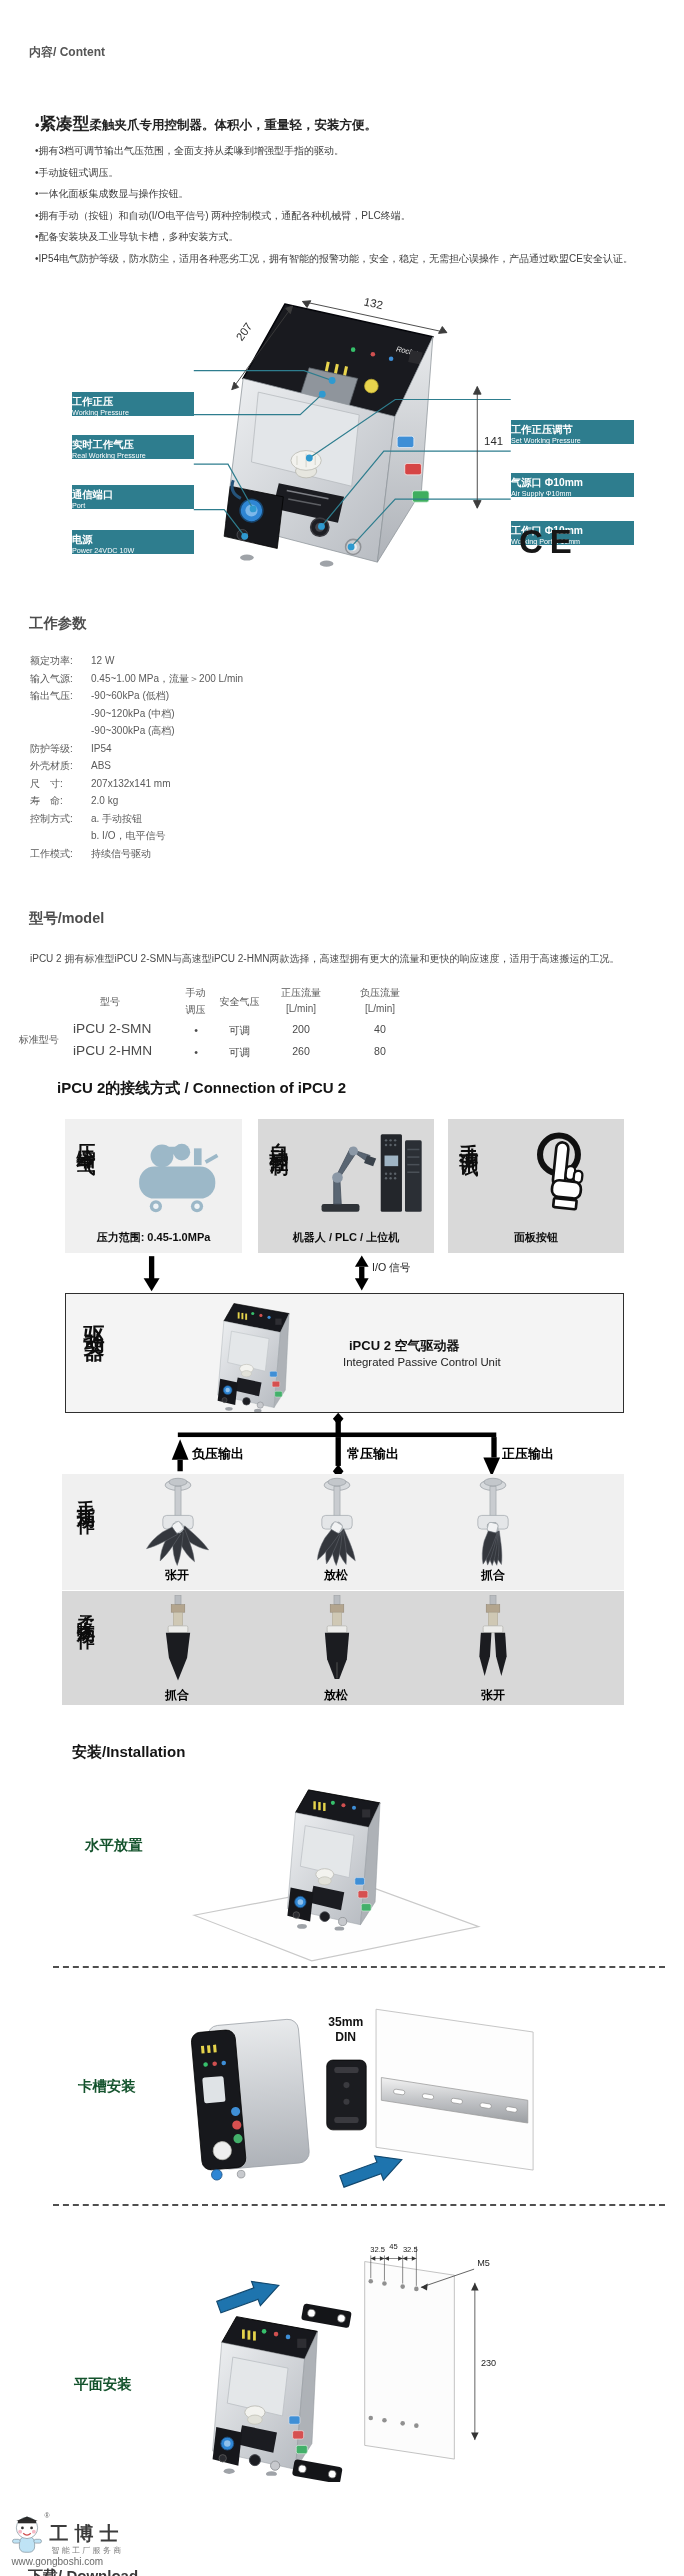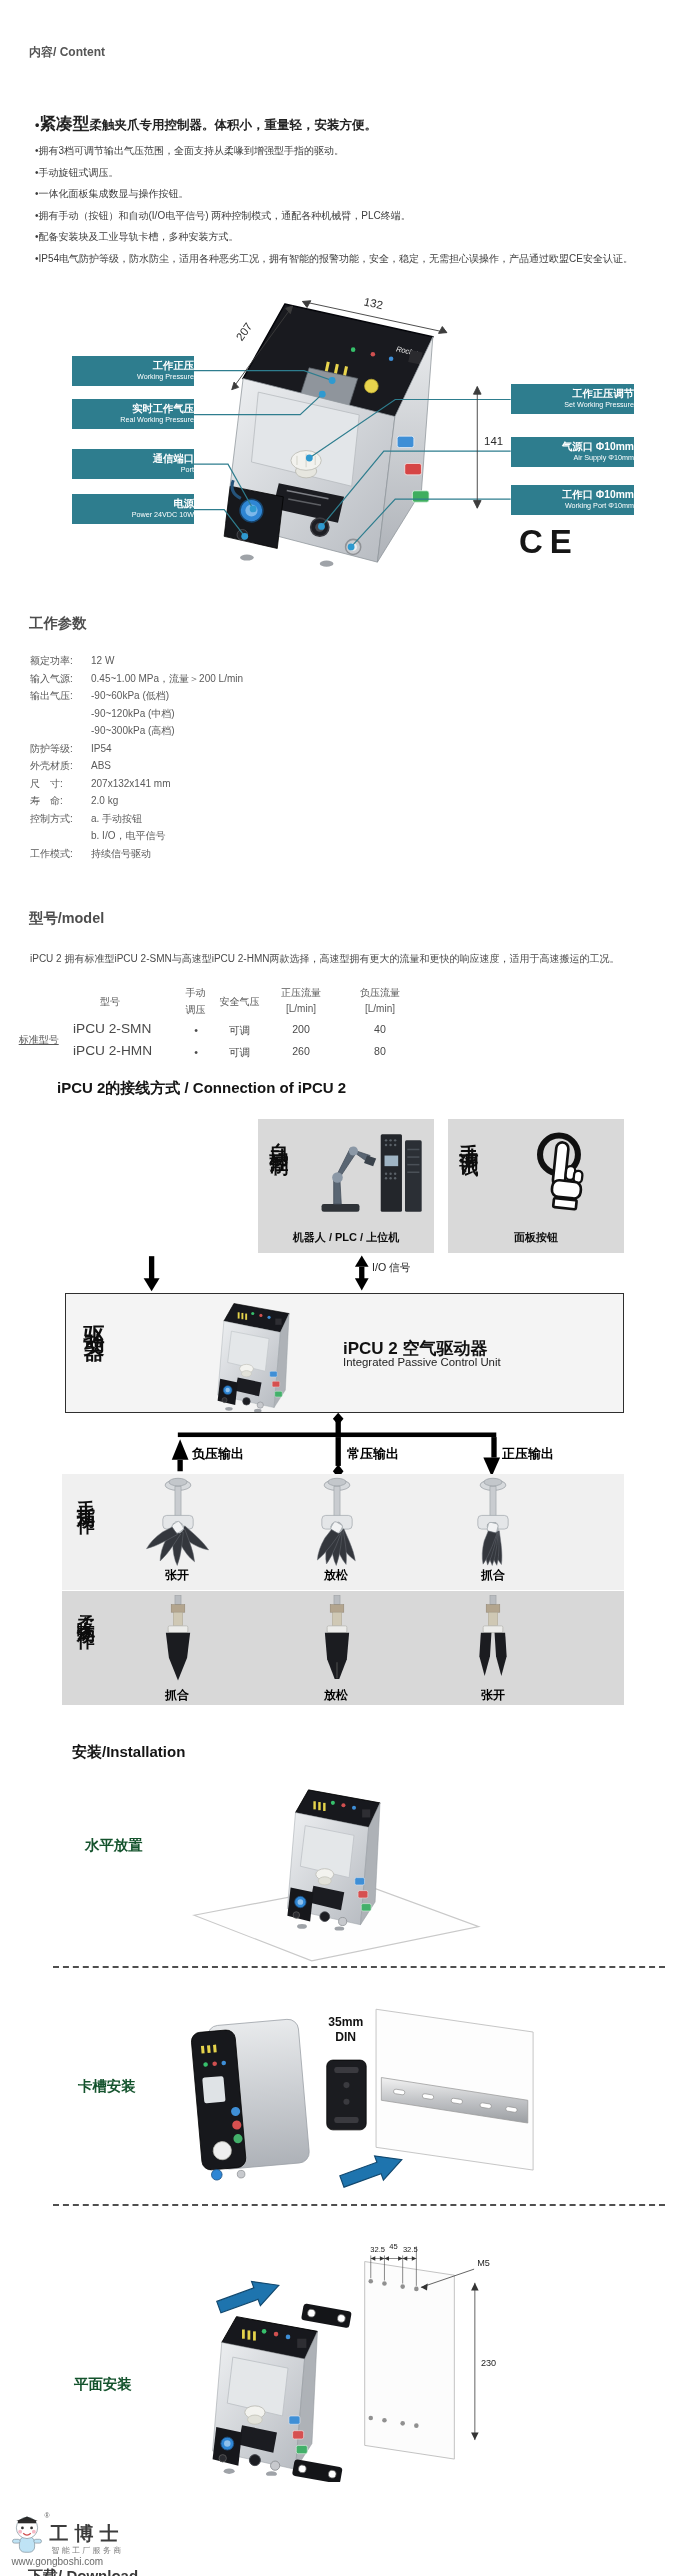--- a/index.html
+++ b/index.html
@@ -9,41 +9,41 @@
   .nowrap{white-space:nowrap;}
   .sec-head-gray{font-size:14.4px;font-weight:bold;color:#4d4d4d;}
   .sec-head-black{font-size:15px;font-weight:bold;color:#141414;}
   
   .content-label{font-size:12px;font-weight:bold;color:#555;}
   .page-title{font-size:17.5px;font-weight:bold;color:#111;}
   .lead{font-size:12.5px;font-weight:bold;color:#222;}
   .lead .big{font-size:16.7px;font-weight:bold;}
   .bullet{font-size:10px;color:#3d3d3d;margin-bottom:7.6px;white-space:nowrap;}
   
-  .callout{background:#2e7d8e;color:#fff;text-align:right;width:122px;height:30px;}
+  .callout{background:#2e7d8e;color:#fff;text-align:left;width:122px;height:24px;margin-top:36px;}
   .callout .zh{font-size:10.3px;font-weight:bold;line-height:1;margin-top:4.6px;}
   .callout .en{font-size:7.2px;line-height:1;margin-top:2.3px;}
   .ce{font-family:"Liberation Sans",sans-serif;font-size:33px;font-weight:bold;color:#161616;letter-spacing:6.8px;}
   
   .spec-row{font-size:10px;color:#5a5a5a;line-height:17.5px;white-space:nowrap;}
   .spec-label{display:inline-block;min-width:61px;}
   .desc{font-size:10px;color:#4a4a4a;white-space:nowrap;}
   
   .tbl-h{font-size:10px;color:#5a5a5a;text-align:center;}
   .tbl-model{font-size:13.7px;color:#4a4a4a;}
   .tbl-val{font-size:10.6px;color:#4a4a4a;text-align:center;}
   
   .src-box{display:flex;}
   .vlabel{writing-mode:vertical-rl;text-orientation:upright;font-weight:900;color:#0d0d0d;line-height:1;}
   .src-vlabel{font-size:19px;letter-spacing:4.6px;margin:9px 0 0 12px;}
   .src-caption{position:absolute;bottom:7.6px;left:0;width:100%;text-align:center;font-size:11px;font-weight:bold;color:#0d0d0d;white-space:nowrap;}
   .out-label{font-size:13px;font-weight:bold;color:#000;}
   .row-vlabel{font-size:18px;letter-spacing:6px;}
   .item-label{font-size:12px;font-weight:bold;color:#000;width:68px;text-align:center;}
-  .drv-zh{font-size:17px;font-weight:bold;color:#111;}
+  .drv-zh{font-size:13px;font-weight:bold;color:#111;margin-left:6px;}
   .drv-en{font-size:11.4px;color:#222;}
   .io-label{font-size:10.6px;color:#222;}
   
   .mount-label{font-size:14.4px;font-weight:700;color:#14532d;}
   .dashed-div{border-top:2.3px dashed #4f4f4f;height:0;}
   
   .brand{font-family:"Liberation Serif","DejaVu Serif",serif;font-size:19px;font-weight:bold;color:#3c3c3c;}
   .reg{font-size:6.8px;color:#666;}
   .tagline{font-size:8px;letter-spacing:2.3px;color:#808080;}
   .url{font-size:10px;color:#6a6a6a;}
@@ -358,41 +358,57 @@
   <div class="abs" style="left:0;top:981px;width:684px;height:87px;">
     <div class="abs tbl-h" style="left:68px;top:13.7px;width:84px;">型号</div>
     <div class="abs tbl-h" style="left:179px;top:5.3px;width:33px;">手动</div>
     <div class="abs tbl-h" style="left:179px;top:22px;width:33px;">调压</div>
     <div class="abs tbl-h" style="left:215px;top:13.7px;width:49px;">安全气压</div>
     <div class="abs tbl-h" style="left:272px;top:5.3px;width:58px;">正压流量</div>
     <div class="abs tbl-h" style="left:272px;top:22px;width:58px;">[L/min]</div>
     <div class="abs tbl-h" style="left:351px;top:5.3px;width:58px;">负压流量</div>
     <div class="abs tbl-h" style="left:351px;top:22px;width:58px;">[L/min]</div>
 
-    <div class="abs tbl-h" style="left:16.7px;top:52px;width:44px;text-decoration:underline;">标准型号</div>
+    <div class="abs tbl-h" style="left:16.7px;top:52px;width:44px;">标准型号</div>
 
     <div>
       <div class="abs tbl-model" style="left:73px;top:40px;">iPCU 2-SMN</div>
       <div class="abs tbl-val" style="left:187px;top:43px;width:18px;">•</div>
       <div class="abs tbl-val" style="left:218px;top:43px;width:43px;">可调</div>
       <div class="abs tbl-val" style="left:272px;top:42px;width:58px;">200</div>
       <div class="abs tbl-val" style="left:351px;top:42px;width:58px;">40</div>
     </div>
     <div>
       <div class="abs tbl-model" style="left:73px;top:62px;">iPCU 2-HMN</div>
       <div class="abs tbl-val" style="left:187px;top:65px;width:18px;">•</div>
       <div class="abs tbl-val" style="left:218px;top:65px;width:43px;">可调</div>
       <div class="abs tbl-val" style="left:272px;top:64px;width:58px;">260</div>
       <div class="abs tbl-val" style="left:351px;top:64px;width:58px;">80</div>
     </div>
   </div>
 
   <div class="abs" style="left:0;top:1079px;width:684px;height:631px;">
     <div class="abs sec-head-black" style="left:57px;top:0;">iPCU 2的接线方式 / Connection of iPCU 2</div>
 
+    <div class="abs src-box" style="left:65px;top:40px;width:177px;height:134px;background:#f0f0f0;">
+      <div class="vlabel src-vlabel">压缩空气</div>
+      <svg class="abs" style="left:65px;top:10.6px;" width="99" height="90" viewBox="0 0 130 118">
+        <circle cx="42" cy="34" r="15" fill="#9cb8c8"></circle>
+          <circle cx="68" cy="29" r="11" fill="#9cb8c8"></circle>
+        <rect x="36" y="22" width="40" height="10" rx="4" fill="#9cb8c8"></rect>
+        <rect x="84" y="24" width="10" height="22" fill="#9cb8c8"></rect>
+        <rect x="12" y="48" width="100" height="42" rx="20" fill="#9cb8c8"></rect>
+        <circle cx="34" cy="100" r="8" fill="#9cb8c8"></circle>
+          <circle cx="88" cy="100" r="8" fill="#9cb8c8"></circle>
+        <circle cx="34" cy="100" r="3.5" fill="#eef3f6"></circle>
+          <circle cx="88" cy="100" r="3.5" fill="#eef3f6"></circle>
+        <rect x="98" y="40" width="18" height="5" fill="#9cb8c8" transform="rotate(-30 98 40)"></rect>
+      </svg>
+      <div class="src-caption">压力范围: 0.45-1.0MPa</div>
+    </div>
 
     <div class="abs src-box" style="left:258px;top:40px;width:176px;height:134px;background:#d9d9d9;">
       <div class="vlabel src-vlabel">自动控制</div>
       <svg class="abs" style="left:59px;top:9px;" width="110" height="93" viewBox="0 0 145 122">
         <rect x="6" y="100" width="50" height="10" rx="3" fill="#2f3338"></rect>
         <g fill="#5a6673" stroke="#434d58" stroke-width="1">
           <polygon points="22,100 32,100 30,64 22,66"></polygon>
           <polygon points="24,66 32,62 52,32 44,26"></polygon>
           <polygon points="46,28 52,34 66,44 70,36"></polygon>
         </g>

